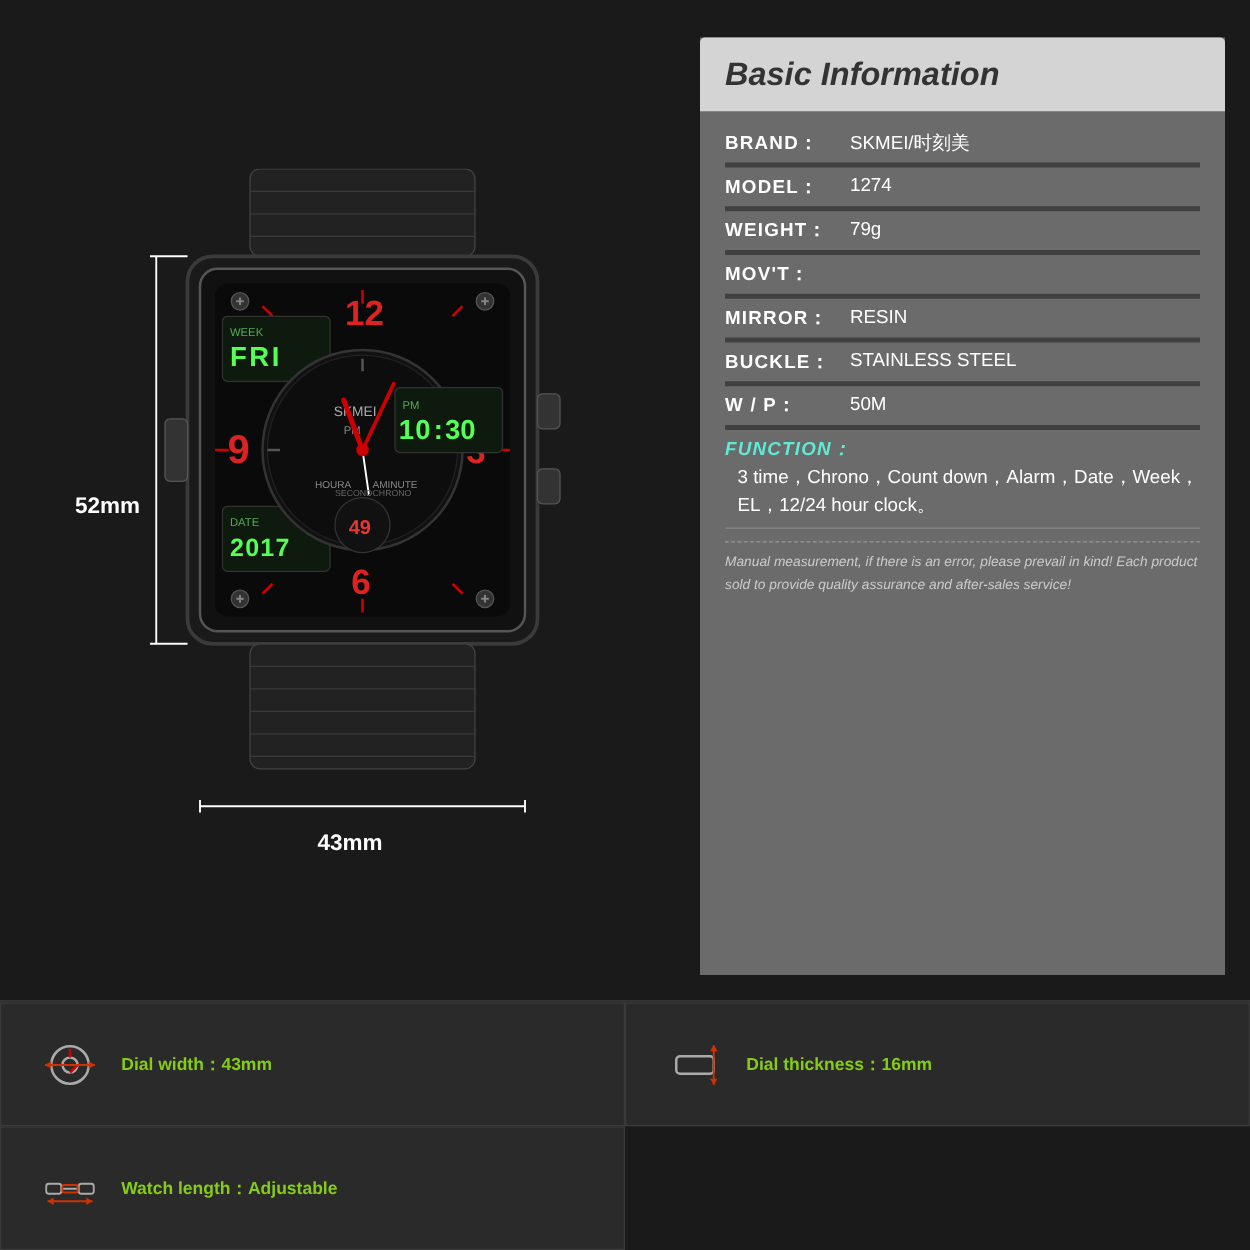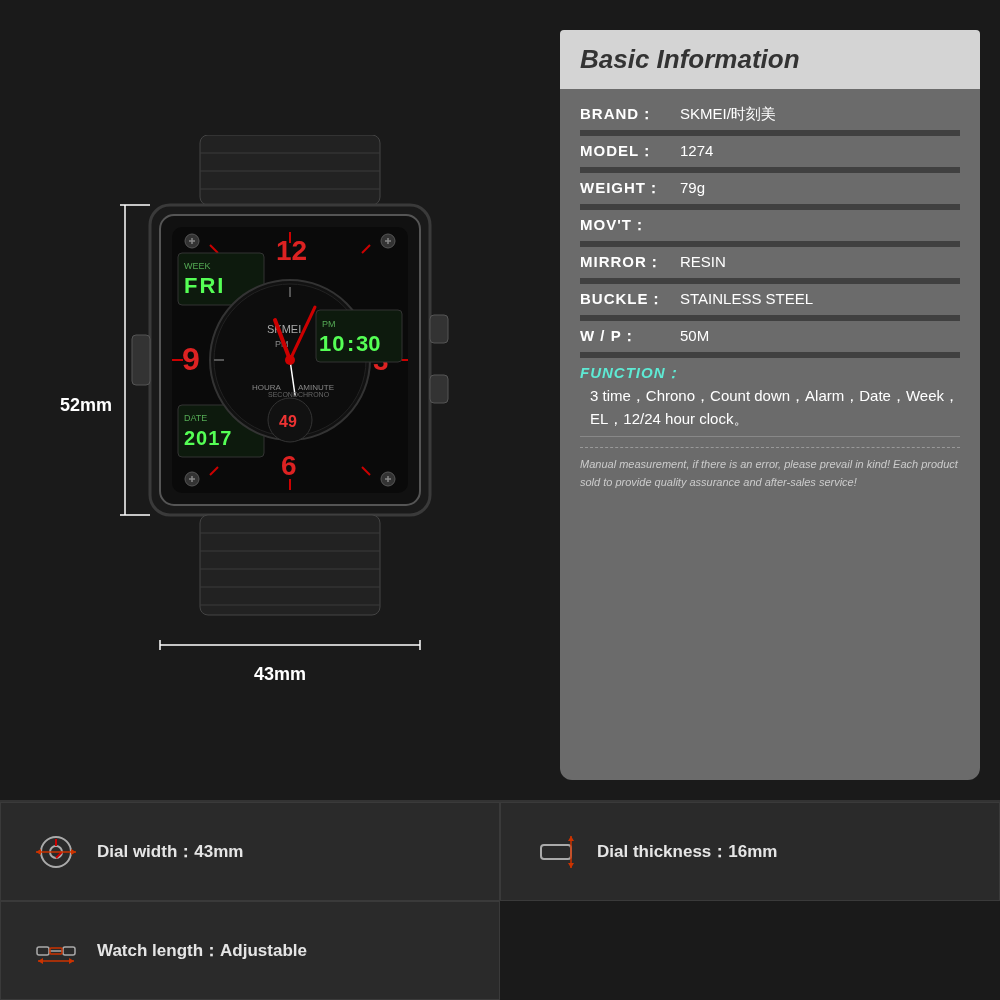--- a/index.html
+++ b/index.html
@@ -70,21 +70,21 @@
       top: 20px;
       left: 30px;
       width: 380px;
       height: 540px;
     }
 
     
     .right-panel {
       width: 420px;
       background-color: #6b6b6b;
-      border-radius: 12px;
+      border-radius: 0;
       padding: 0;
       display: flex;
       flex-direction: column;
     }
 
     .info-header {
       background-color: #d4d4d4;
       padding: 14px 20px;
       border-radius: 4px 4px 0 0;
     }
@@ -98,21 +98,21 @@
 
     .info-body {
       padding: 10px 20px 10px 20px;
       flex: 1;
     }
 
     .info-row {
       display: flex;
       align-items: flex-start;
       padding: 6px 0;
-      border-bottom: 6px solid #404040;
+      border-bottom: 4px solid #404040;
     }
 
     .info-row:last-child {
       border-bottom: none;
     }
 
     .info-label {
       font-weight: bold;
       color: #ffffff;
       font-size: 15px;
@@ -179,22 +179,22 @@
     .spec-icon {
       color: #cccccc;
       font-size: 32px;
       min-width: 50px;
       display: flex;
       align-items: center;
       justify-content: center;
     }
 
     .spec-text {
-      color: #e5e5e5;
-      font-size: 17px;
+      color: #84cc16;
+      font-size: 14px;
     }
 
     .spec-text span {
       font-weight: bold;
     }
 
     
   </style>
 </head>
 <body>

